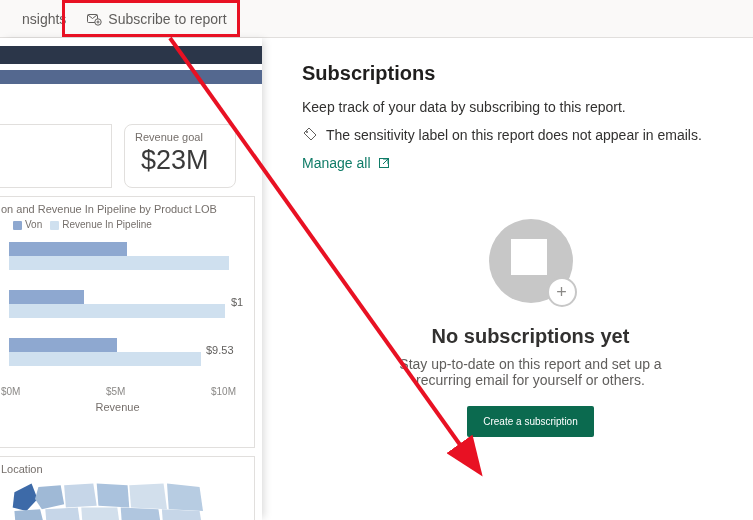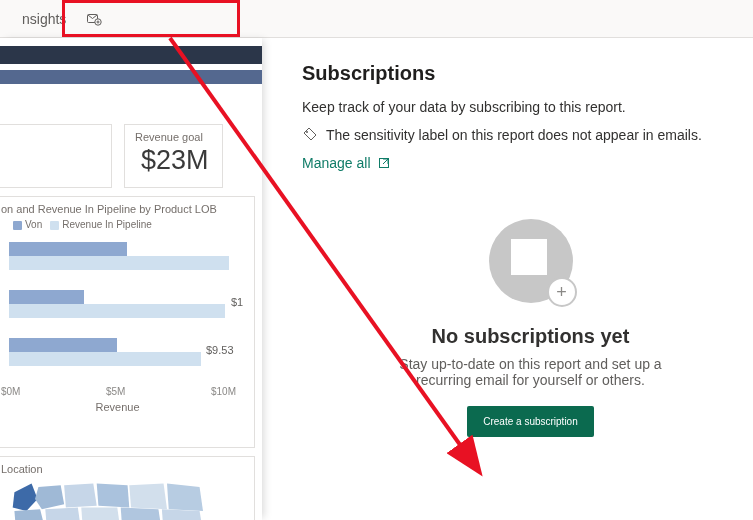--- a/index.html
+++ b/index.html
@@ -56,24 +56,24 @@
     overflow: hidden;
   }
   .band1 { height: 8px; background: #fff; }
   .band2 { height: 18px; background: #2b3649; }
   .band3 { height: 6px; background: #fff; }
   .band4 { height: 14px; background: #54688f; }
   .card-kpi {
     position: absolute;
     left: 124px;
     top: 86px;
-    width: 99px;
+    width: 112px;
     height: 64px;
     border: 1px solid #e1dfdd;
-    border-radius: 0;
+    border-radius: 8px;
     padding: 6px 10px;
     background: #fff;
   }
   .card-kpi .label { font-size: 11px; color: #756f6b; }
   .card-kpi .val { font-size: 27px; font-weight: 400; color: #3a3a3a; margin-top: 2px; padding-left: 6px; }
   .card-edge {
     position: absolute;
     left: -20px;
     top: 86px;
     width: 132px;
@@ -164,20 +164,21 @@
 
 <div class="top-row">
   <div class="top-item">nsights</div>
   <div class="subscribe-btn">
     <svg width="16" height="16" viewBox="0 0 16 16">
       <rect x="1.5" y="3.5" width="10" height="8" rx="1" fill="none" stroke="#605e5c" stroke-width="1"></rect>
       <path d="M2 4 L6.5 7.5 L11 4" fill="none" stroke="#605e5c" stroke-width="1"></path>
       <circle cx="12" cy="11" r="3.2" fill="#faf9f8" stroke="#605e5c" stroke-width="1"></circle>
       <path d="M12 9.5 v3 M10.5 11 h3" stroke="#605e5c" stroke-width="1"></path>
     </svg>
+    <span>Subscribe to report</span>
   </div>
 </div>
 
 <div class="red-box"></div>
 
 <div class="left-area">
   <div class="band1"></div>
   <div class="band2"></div>
   <div class="band3"></div>
   <div class="band4"></div>

